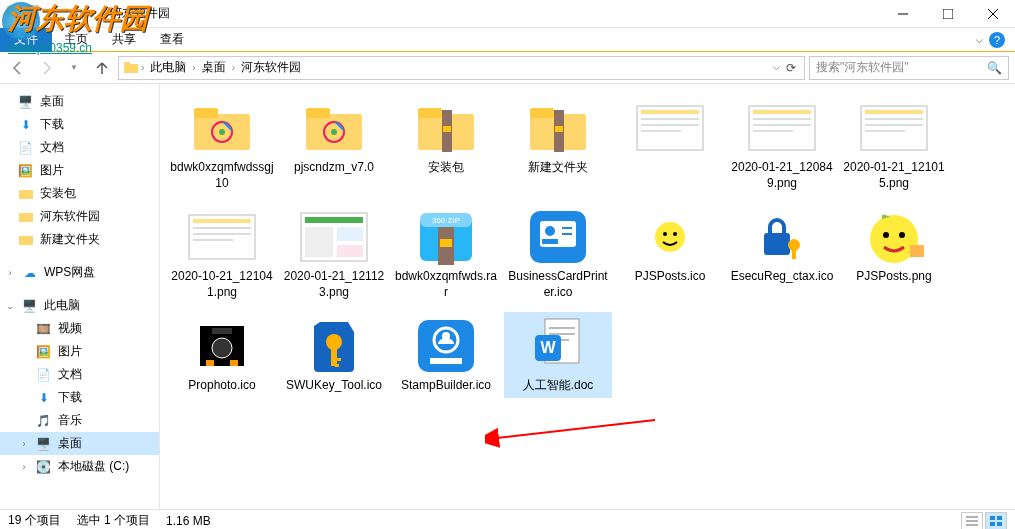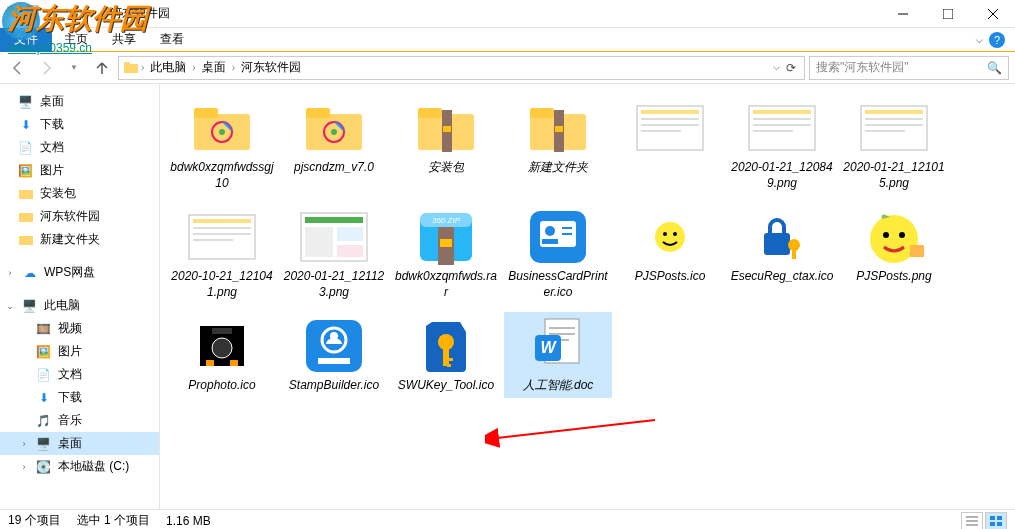--- a/index.html
+++ b/index.html
@@ -45,21 +45,21 @@
 .navpane::-webkit-scrollbar-thumb { background: #c0c0c0; border: 3px solid #f0f0f0; border-radius: 8px; }
 .navpane::-webkit-scrollbar-track { background: #f0f0f0; }
 .navitem { display: flex; align-items: center; gap: 6px; padding: 3px 4px 3px 18px; font-size: 12px; color: #000; white-space: nowrap; }
 .navitem.root { padding-left: 4px; }
 .navitem.selected { background: #cce8ff; }
 .navitem .expand { width: 12px; color: #666; font-size: 9px; text-align: center; }
 .navicon { width: 16px; height: 16px; display: inline-flex; align-items: center; justify-content: center; }
 .navgroup-space { height: 10px; }
 
 
-.content { flex: 1; padding: 10px 8px; overflow: auto; position: relative; font-style: italic; }
+.content { flex: 1; padding: 10px 8px; overflow: auto; position: relative; }
 .filegrid { display: flex; flex-wrap: wrap; gap: 8px 4px; align-content: flex-start; }
 .fileitem { width: 108px; display: flex; flex-direction: column; align-items: center; padding: 4px 2px; }
 .fileitem.selected { background: #cce8ff; }
 .fileicon { width: 70px; height: 60px; display: flex; align-items: center; justify-content: center; margin-bottom: 2px; }
 .filelabel { font-size: 12px; text-align: center; word-break: break-all; line-height: 1.3; max-height: 32px; overflow: hidden; }
 
 
 .arrow { position: absolute; top: 410px; left: 485px; z-index: 60; pointer-events: none; }
 
 
@@ -432,41 +432,41 @@
               <rect x="14" y="4" width="20" height="6" fill="#333"></rect>
               <circle cx="24" cy="24" r="10" fill="#333" stroke="#fff"></circle>
               <rect x="8" y="36" width="8" height="6" fill="#ff9800"></rect>
               <rect x="32" y="36" width="8" height="6" fill="#ff9800"></rect>
             </svg>
           </div>
           <div class="filelabel">Prophoto.ico</div>
         </div>
         <div class="fileitem">
           <div class="fileicon">
+            <svg width="48" height="52" viewBox="0 0 48 52">
+              <path d="M10 2 h28 l6 10 v36 a4 4 0 0 1 -4 4 h-32 a4 4 0 0 1 -4 -4 v-42 z" fill="#1565c0"></path>
+              <circle cx="24" cy="22" r="8" fill="#ffb300"></circle>
+              <rect x="21" y="28" width="6" height="18" fill="#ffb300"></rect>
+              <rect x="25" y="38" width="6" height="3" fill="#ffb300"></rect>
+              <rect x="25" y="44" width="4" height="3" fill="#ffb300"></rect>
+            </svg>
+          </div>
+          <div class="filelabel">SWUKey_Tool.ico</div>
+        </div>
+        <div class="fileitem">
+          <div class="fileicon">
             <svg width="60" height="56" viewBox="0 0 60 56">
               <rect x="2" y="2" width="56" height="52" rx="10" fill="#1e88e5"></rect>
               <circle cx="30" cy="22" r="12" fill="none" stroke="#fff" stroke-width="3"></circle>
               <circle cx="30" cy="18" r="4" fill="#fff"></circle>
               <path d="M22 26 a8 6 0 0 1 16 0 z" fill="#fff"></path>
               <rect x="14" y="40" width="32" height="6" fill="#fff"></rect>
             </svg>
           </div>
           <div class="filelabel">StampBuilder.ico</div>
-        </div>
-        <div class="fileitem">
-          <div class="fileicon">
-            <svg width="48" height="52" viewBox="0 0 48 52">
-              <path d="M10 2 h28 l6 10 v36 a4 4 0 0 1 -4 4 h-32 a4 4 0 0 1 -4 -4 v-42 z" fill="#1565c0"></path>
-              <circle cx="24" cy="22" r="8" fill="#ffb300"></circle>
-              <rect x="21" y="28" width="6" height="18" fill="#ffb300"></rect>
-              <rect x="25" y="38" width="6" height="3" fill="#ffb300"></rect>
-              <rect x="25" y="44" width="4" height="3" fill="#ffb300"></rect>
-            </svg>
-          </div>
-          <div class="filelabel">SWUKey_Tool.ico</div>
         </div>
         <div class="fileitem selected">
           <div class="fileicon">
             <svg width="50" height="58" viewBox="0 0 50 58">
               <rect x="12" y="2" width="34" height="44" fill="#fff" stroke="#999"></rect>
               <rect x="16" y="10" width="26" height="2" fill="#bbb"></rect>
               <rect x="16" y="16" width="26" height="2" fill="#bbb"></rect>
               <rect x="16" y="22" width="20" height="2" fill="#bbb"></rect>
               <rect x="2" y="18" width="26" height="26" rx="4" fill="#1e88e5"></rect>
               <text x="15" y="36" font-size="16" fill="#fff" text-anchor="middle" font-weight="bold">W</text>

